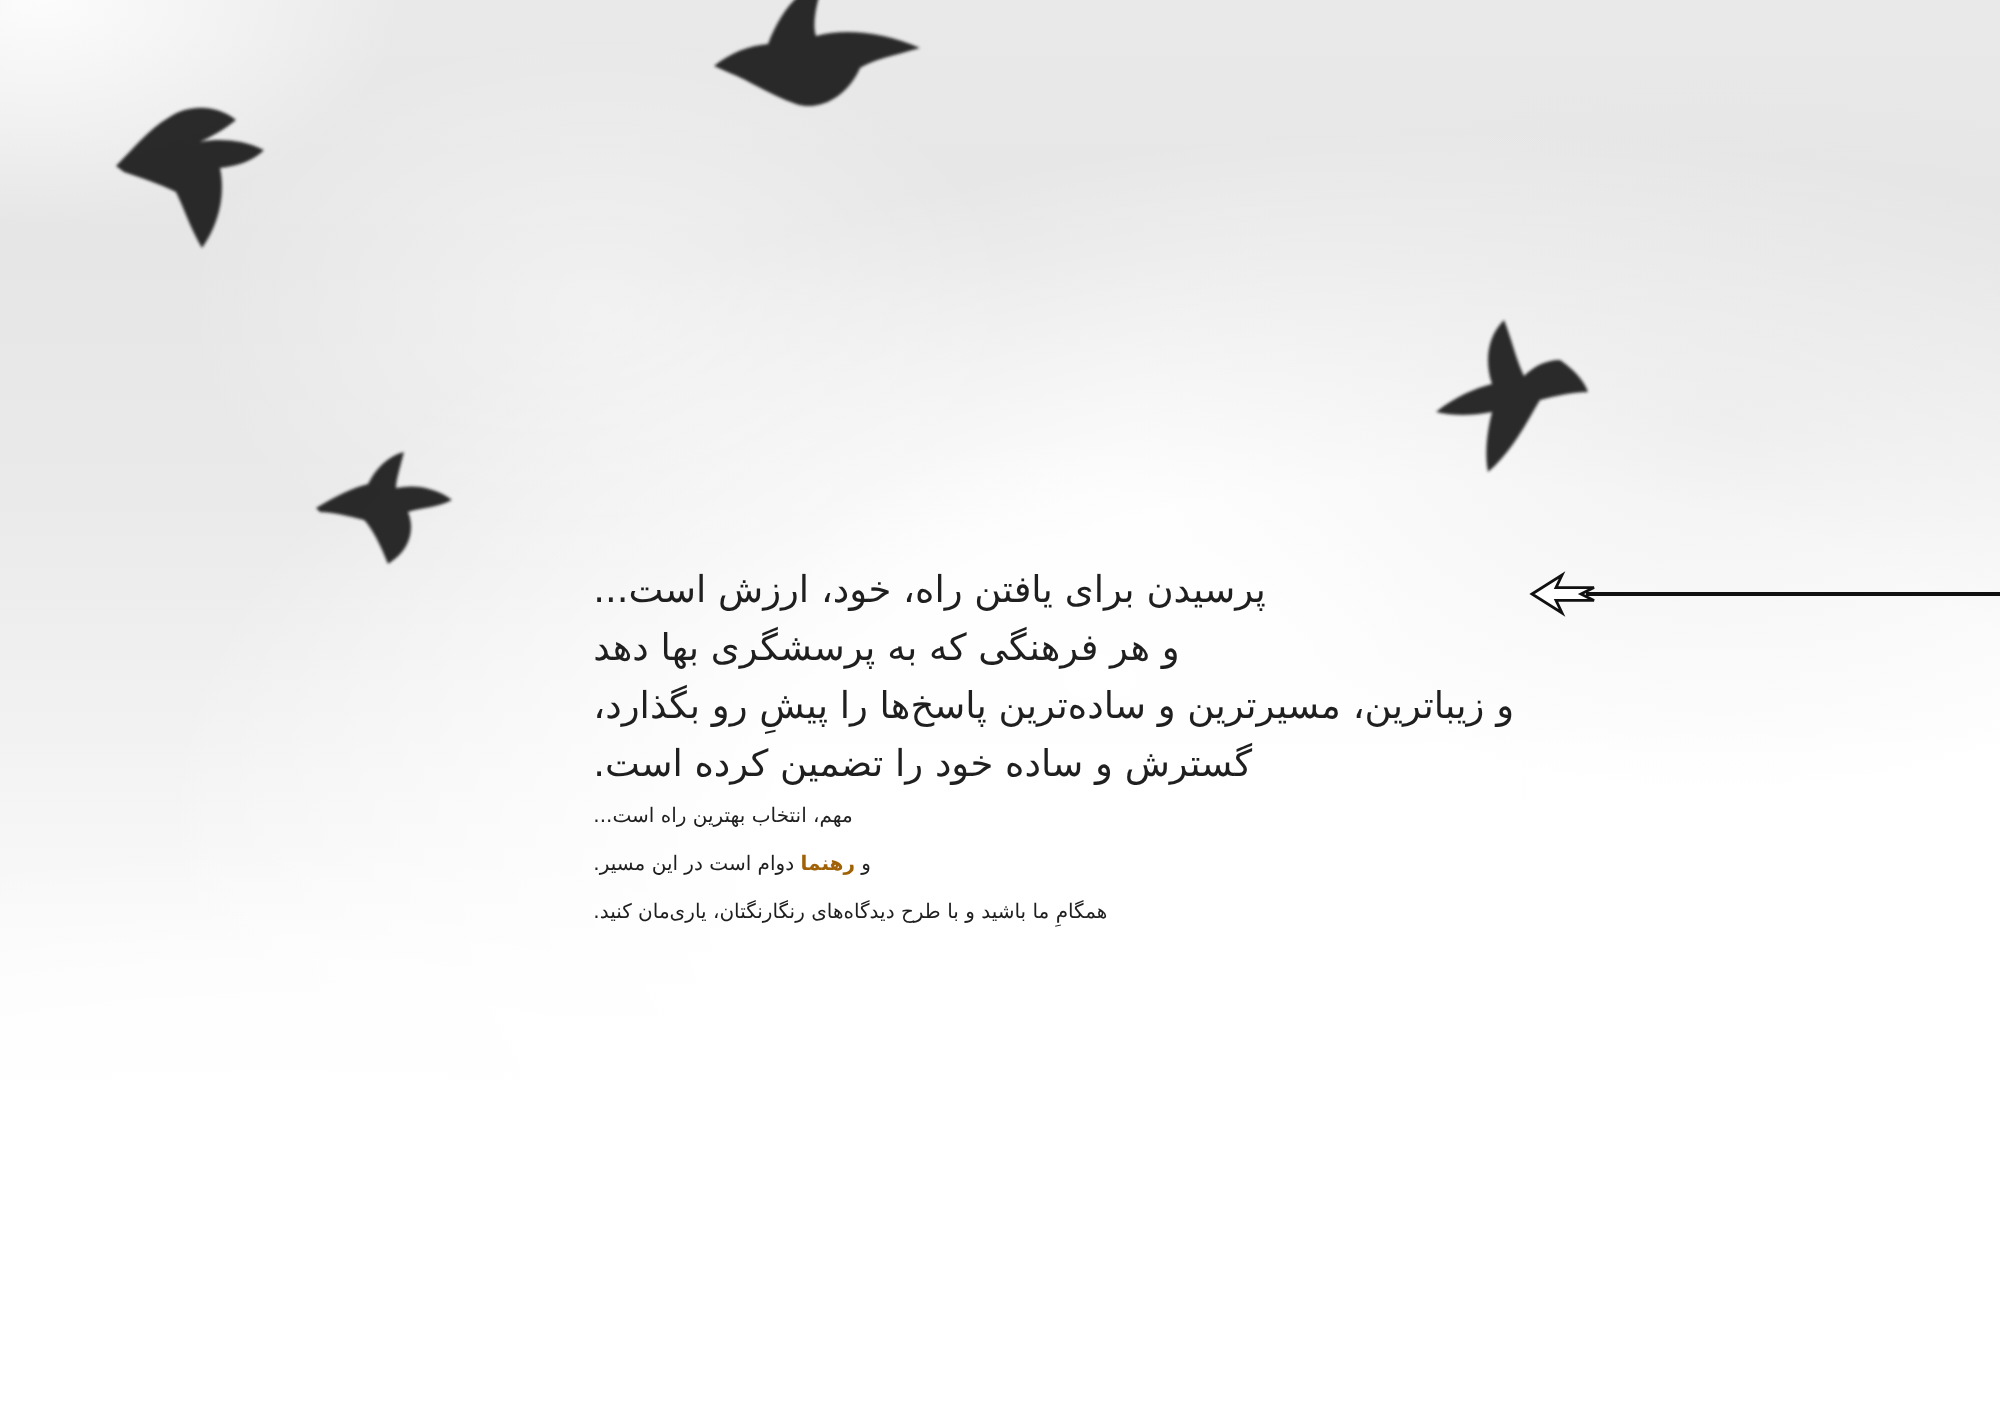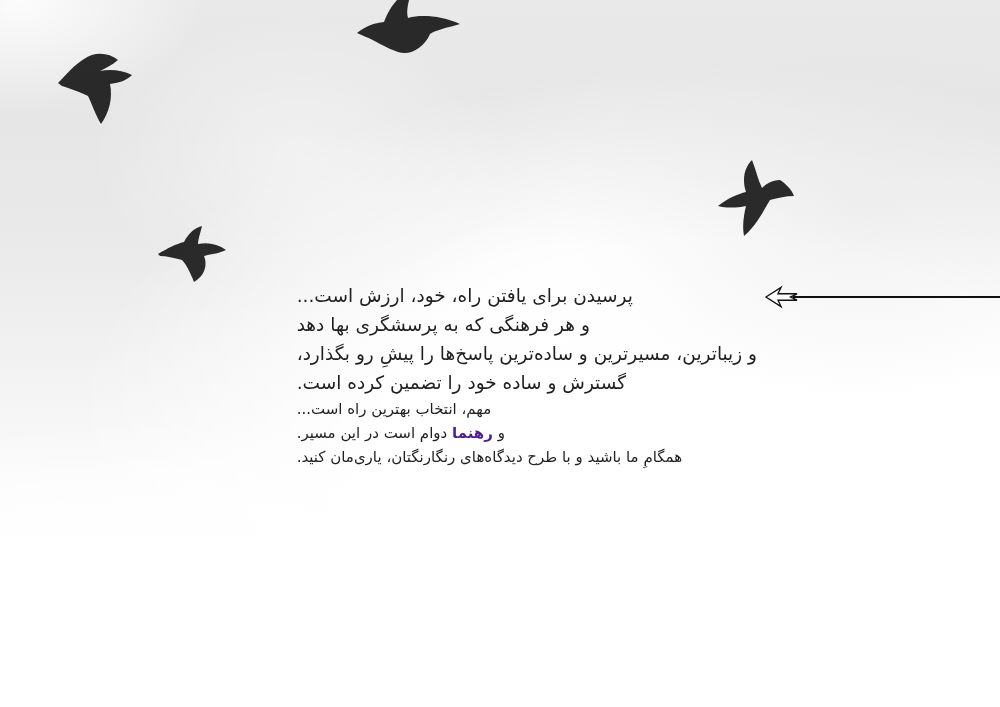--- a/index.html
+++ b/index.html
@@ -25,21 +25,21 @@
   .birds path{fill:#1e1e1e;fill-opacity:.94;}
   
   .callout{position:absolute;left:764px;top:285px;width:236px;height:26px;}
   
   .quote{
     position:absolute;top:281px;right:243px;
     direction:rtl;text-align:left;color:#1f1f1f;
   }
   .ln{white-space:nowrap;}
   .ln-lg{font-size:18.5px;line-height:29px;}
-  .ln-sm{font-size:15px;line-height:24px;}
+  .ln-sm{font-size:10px;line-height:24px;}
   .brand{font-weight:bold;}
 </style>
 </head>
 <body>
 
 <div class="sky"></div>
 
 <svg class="birds" width="1000" height="707" viewBox="0 0 1000 707">
   <defs>
     <filter id="soften" x="-30%" y="-30%" width="160%" height="160%">
@@ -65,16 +65,16 @@
   <line x1="29" y1="12" x2="236" y2="12" stroke="#111111" stroke-width="2"></line>
 </svg>
 
 <div class="quote" dir="rtl">
   <div class="ln ln-lg">پرسیدن برای یافتن راه، خود، ارزش است...</div>
   <div class="ln ln-lg">و هر فرهنگی که به پرسشگری بها دهد</div>
   <div class="ln ln-lg">و زیباترین، مسیر‌ترین و ساده‌ترین پاسخ‌ها را پیشِ رو بگذارد،</div>
   <div class="ln ln-lg">گسترش و ساده خود را تضمین کرده است.</div>
   <div class="ln ln-sm">مهم، انتخاب بهترین راه است...</div>
   <div class="ln ln-sm">
-    <span>و </span><span class="brand" style="color: #4c1d95;">رهنما</span><span> دوام است در این مسیر.</span>
+    <span>و </span><span class="brand" style="color: #a16207;">رهنما</span><span> دوام است در این مسیر.</span>
   </div>
   <div class="ln ln-sm">همگامِ ما باشید و با طرح دیدگاه‌های رنگارنگتان، یاری‌مان کنید.</div>
 </div>
 
 </body></html>

